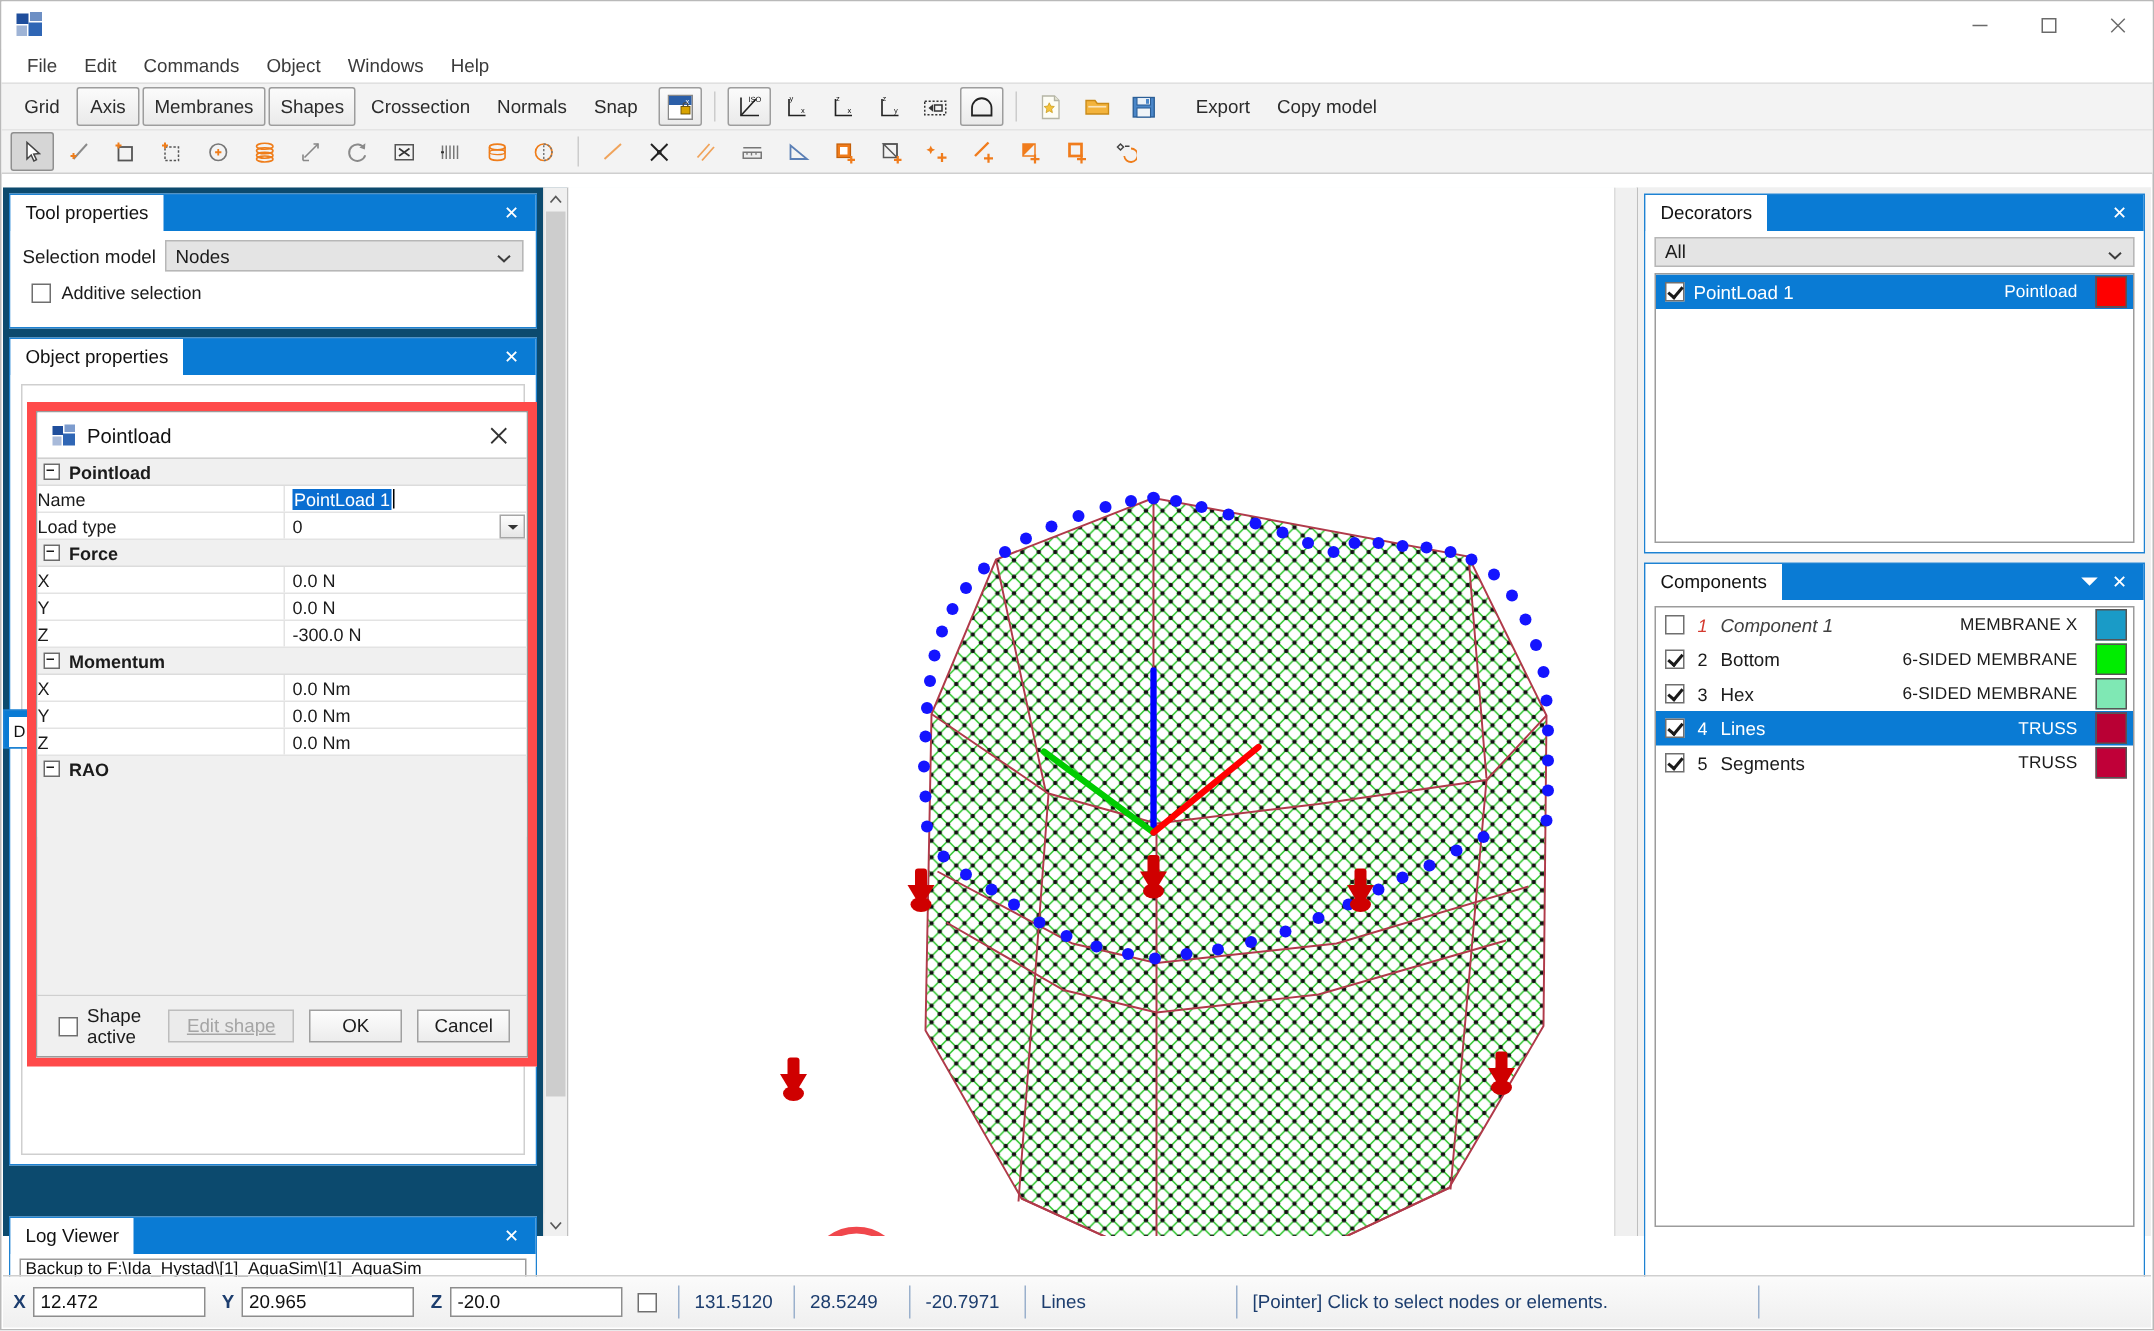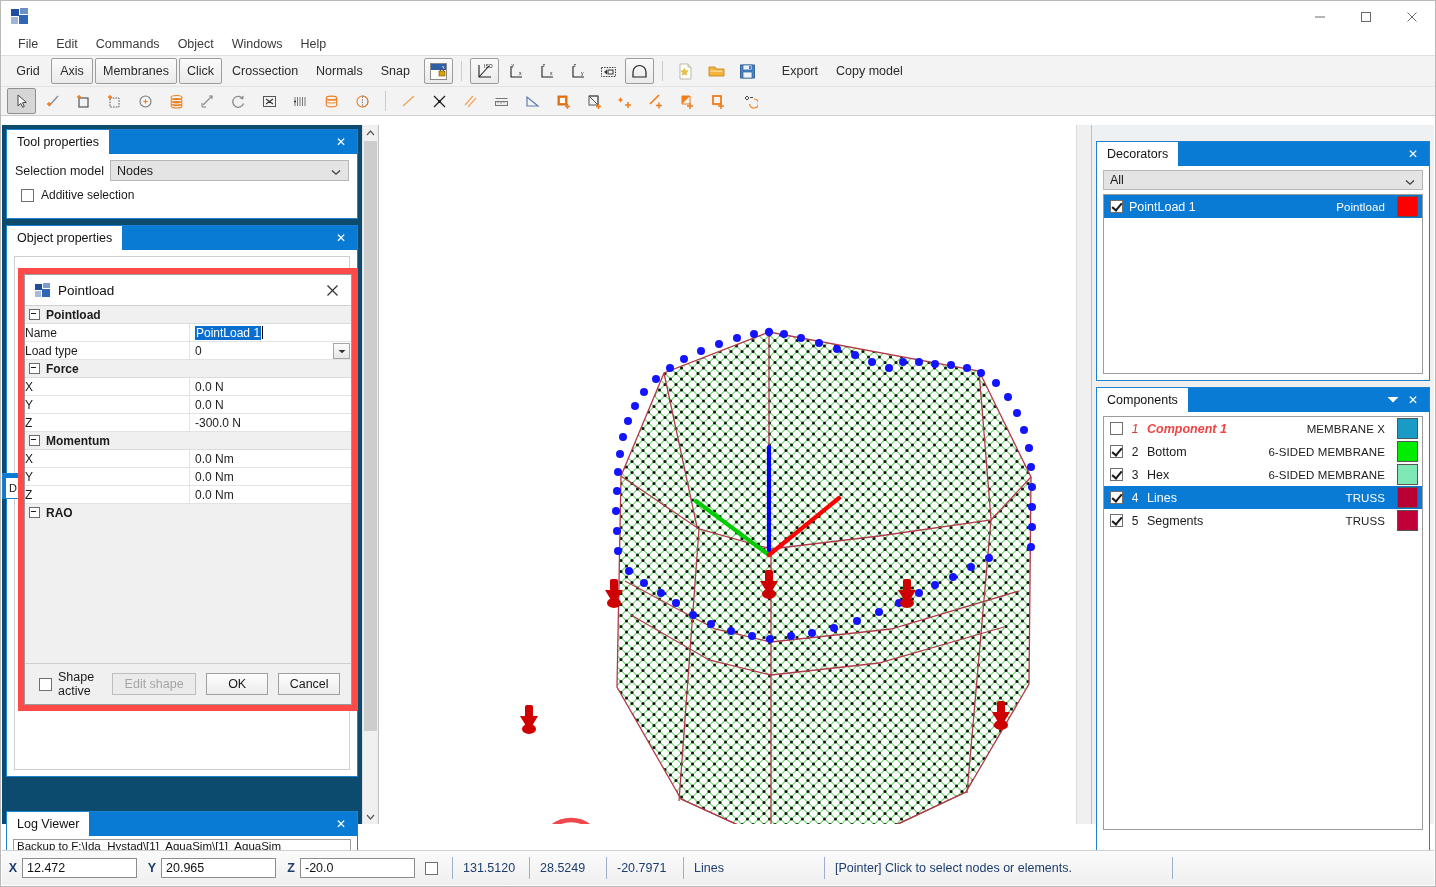--- a/index.html
+++ b/index.html
@@ -39,21 +39,21 @@
   .tsep{width:1px;height:20px;background:#cccccc;margin:0 6px;}
   .ibtn{width:27px;height:24px;display:flex;align-items:center;justify-content:center;border:1px solid transparent;border-radius:2px;}
   .ibtn.pressed{border:1px solid #8f8f8f;background:#d6d6d6;}
   .ibtn.raised{border:1px solid #9d9d9d;background:linear-gradient(#fbfbfb,#eaeaea);}
   .ibtn svg{display:block;}
 
   
   .body{position:absolute;left:1px;right:1px;top:124px;bottom:62px;display:flex;background:#eef1f4;}
   .leftdock{width:376px;position:relative;background:#0c4a6e;flex:0 0 376px;}
   .centerdock{flex:1;position:relative;background:#ffffff;border-left:1px solid #bfbfbf;border-right:1px solid #bfbfbf;}
-  .rightdock{width:342px;flex:0 0 342px;position:relative;background:#f0f0f0;margin-top:12px;}
+  .rightdock{width:342px;flex:0 0 342px;position:relative;background:#f0f0f0;}
 
   
   .panel{position:absolute;background:#ffffff;border:1px solid #1e82d2;box-sizing:border-box;}
   .panel-head{height:24px;background:#0a7bd4;display:flex;align-items:center;position:relative;}
   .panel-tab{height:24px;background:#ffffff;color:#111;display:flex;align-items:center;padding:0 10px;font-size:12.5px;
              border-top-left-radius:0;box-sizing:border-box;}
   .panel-x{position:absolute;right:7px;top:3px;width:18px;height:18px;color:#fff;display:flex;align-items:center;justify-content:center;}
   .panel-caret{position:absolute;right:28px;top:4px;width:16px;height:16px;color:#fff;display:flex;align-items:center;justify-content:center;}
   .panel-body{position:absolute;left:0;right:0;top:24px;bottom:0;background:#fff;overflow:hidden;}
 
@@ -118,21 +118,21 @@
 
   
   .listbox{position:absolute;left:6px;right:6px;border:1px solid #9c9c9c;background:#fff;overflow:hidden;}
   .lrow{height:23px;display:flex;align-items:center;padding:0 4px 0 6px;font-size:12.5px;gap:6px;}
   .lrow.sel{background:#0a7bd4;color:#fff;}
   .lrow .swatch{width:19px;height:19px;border:1px solid #555;flex:0 0 19px;margin-left:auto;}
   .lrow .ltype{font-size:11.5px;margin-left:auto;letter-spacing:0.1px;}
   .lrow .ltype + .swatch{margin-left:6px;}
   .idx{width:12px;text-align:center;flex:0 0 12px;font-size:12px;}
   .idx.ph{color:#d43a2f;font-style:italic;}
-  .nm.ph{color:#ef4444;font-style:italic;font-weight:bold;}
+  .nm.ph{color:#404040;font-style:italic;}
   .newcomp{position:absolute;left:6px;right:6px;height:22px;border:1px solid #9c9c9c;background:linear-gradient(#f3f3f3,#e4e4e4);
            display:flex;align-items:center;justify-content:center;font-size:12.5px;}
 
   
   .logbox{position:absolute;left:6px;right:6px;top:3px;height:16px;border:1px solid #9c9c9c;background:#fff;overflow:hidden;}
   .logline{font-size:11.5px;padding-left:3px;white-space:nowrap;color:#111;}
 
   
   .statusbar{position:absolute;left:1px;right:1px;bottom:1px;height:34px;background:linear-gradient(#fbfbfb,#efefef);
              border-top:1px solid #cfcfcf;display:flex;align-items:center;padding-left:6px;font-size:12.5px;color:#1c3d6e;}
@@ -186,21 +186,21 @@
     <div class="menuitem">Commands</div>
     <div class="menuitem">Object</div>
     <div class="menuitem">Windows</div>
     <div class="menuitem">Help</div>
   </div>
 
   <div class="toolbar">
     <div class="tbtn">Grid</div>
     <div class="tbtn raised">Axis</div>
     <div class="tbtn raised">Membranes</div>
-    <div class="tbtn raised">Click</div>
+    <div class="tbtn raised">Shapes</div>
     <div class="tbtn">Crossection</div>
     <div class="tbtn">Normals</div>
     <div class="tbtn">Snap</div>
 
     <div class="ibtn raised" style="margin-left:4px;">
       <svg width="17" height="17" viewBox="0 0 17 17">
         <rect x="0.5" y="0.5" width="16" height="16" fill="#ffffff" stroke="#888"></rect>
         <rect x="1" y="1" width="15" height="6" fill="#2c5fa8"></rect>
         <text x="12" y="6" font-size="5" fill="#fff" font-family="Liberation Sans">x</text>
         <rect x="9" y="8" width="6" height="5" fill="#d9a300" stroke="#6b5000" stroke-width="0.6"></rect>
@@ -614,21 +614,21 @@
             </div>
 
             <div class="gfill" style="position:absolute;left:0;right:0;top:214px;bottom:0;"></div>
           </div>
 
           <div class="dlg-foot">
             <div class="foot-chk">
               <span class="chkbox"></span>
               <span>Shape active</span>
             </div>
-            <div class="btn disabled" style="min-width:84px;">Edit shape</div>
+            <div class="btn disabled" style="min-width:84px;text-decoration:underline;">Edit shape</div>
             <div class="btn">OK</div>
             <div class="btn">Cancel</div>
           </div>
         </div>
       </div>
     </div>
 
     <div class="centerdock">
       <div class="viewport">
         <svg width="720" height="760" viewBox="0 0 720 760" style="position:absolute;left:0;top:-10px;">

